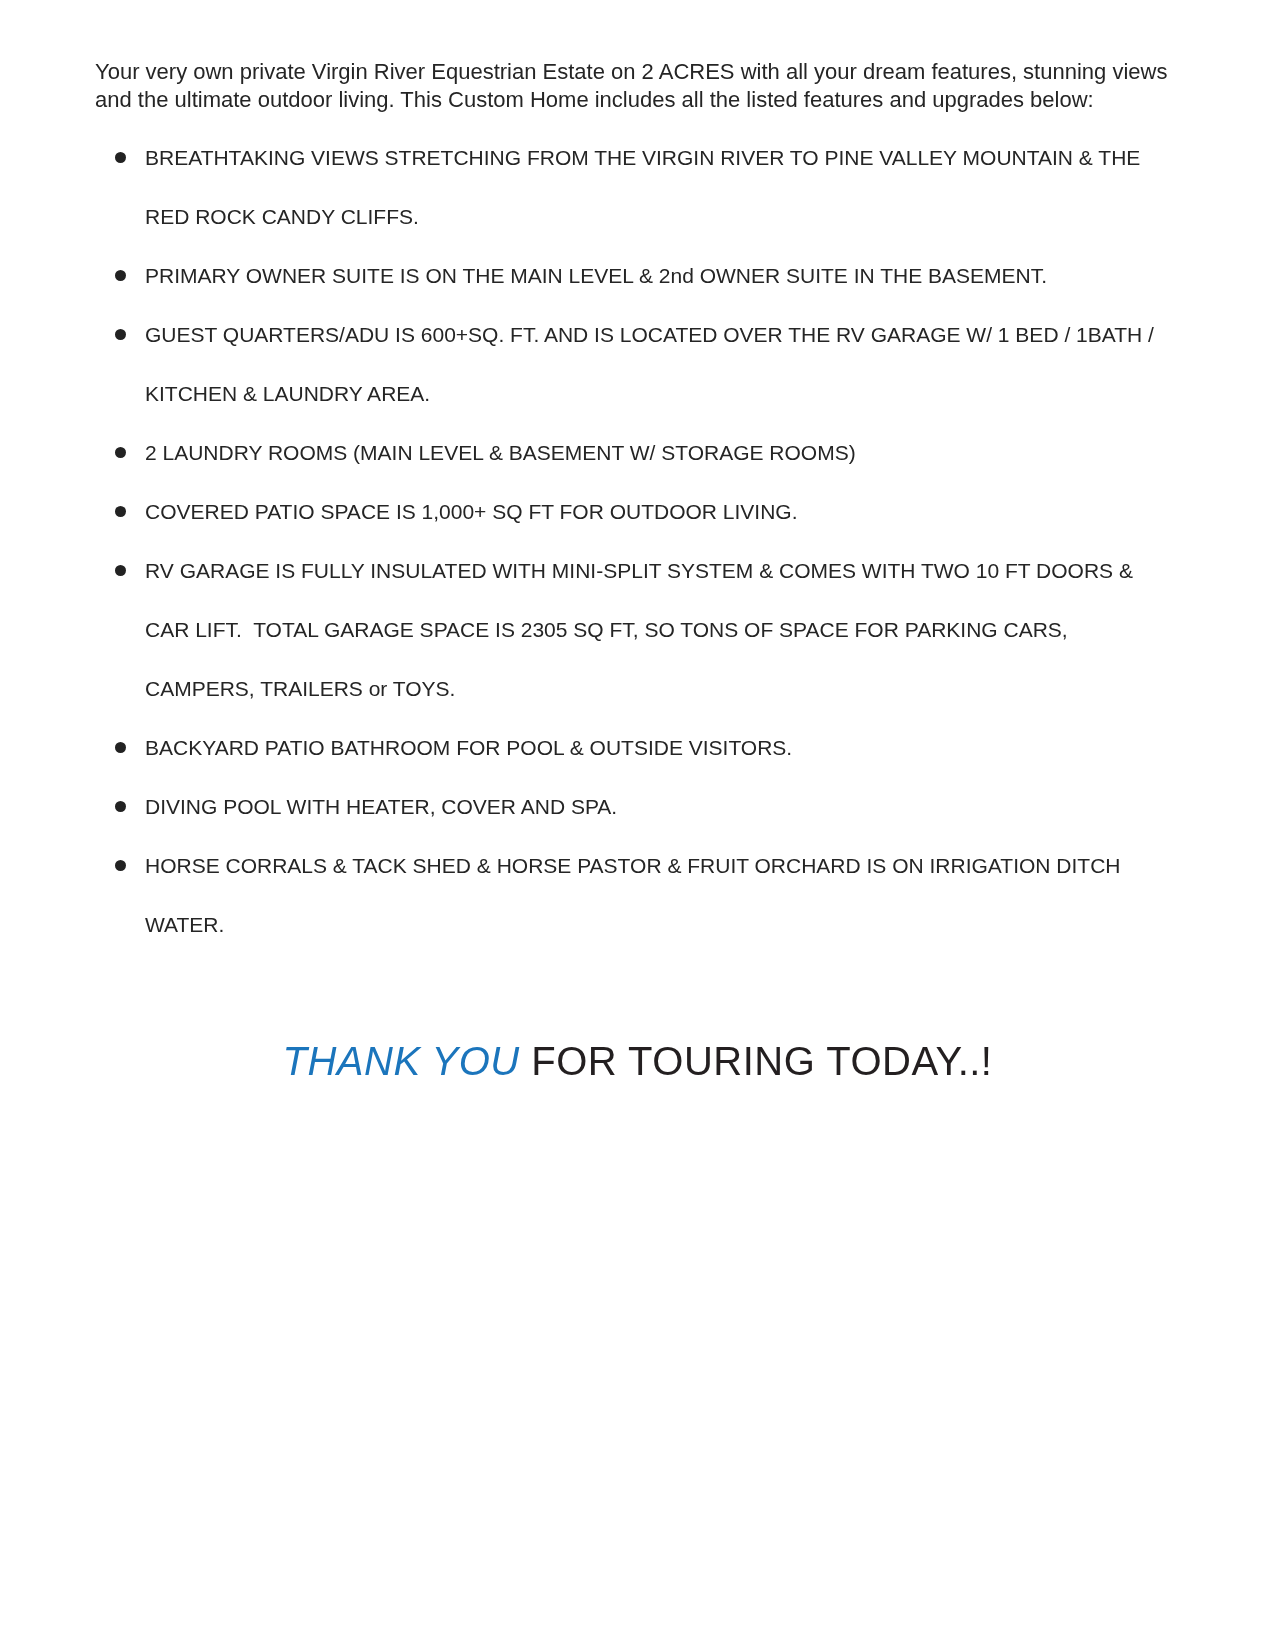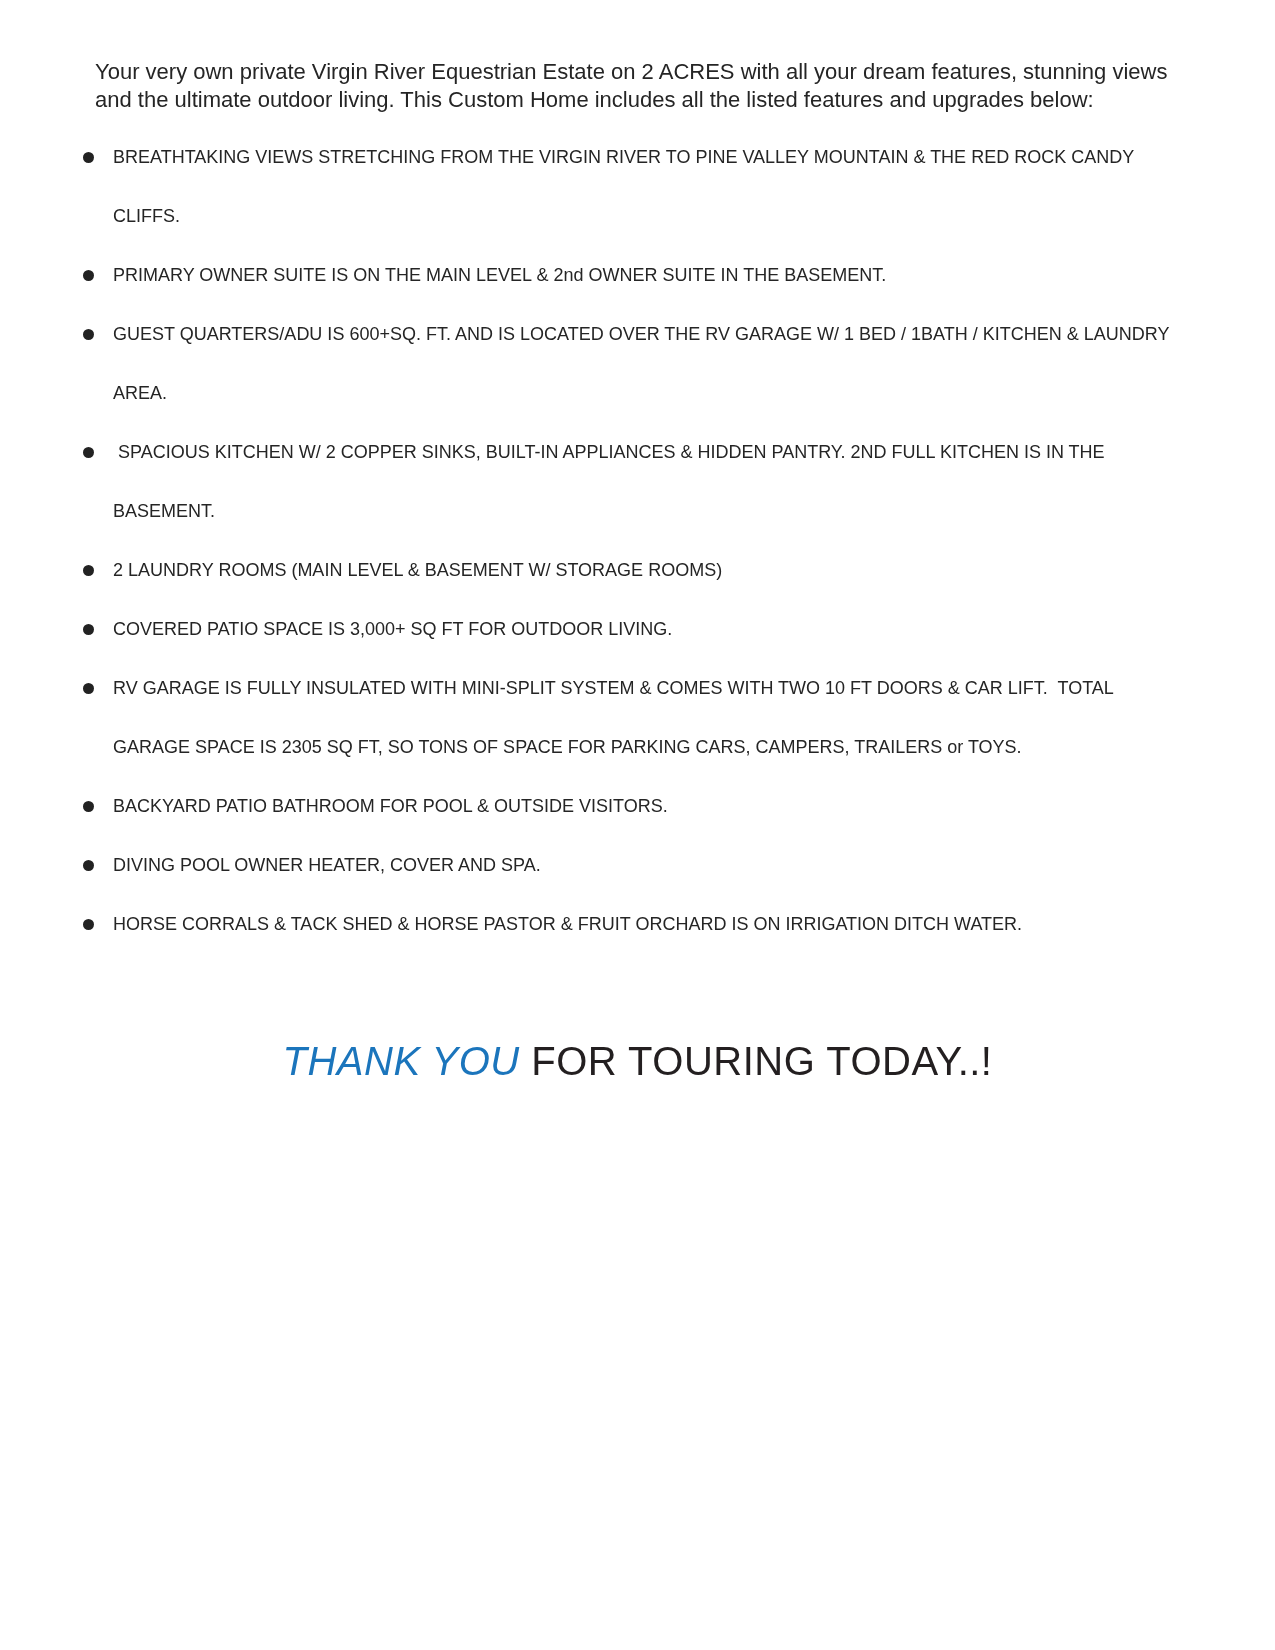--- a/index.html
+++ b/index.html
@@ -39,24 +39,25 @@
   }
   .features {
     list-style: none;
     margin: 14px 0 0 0;
     padding: 0 0 0 113px;
     width: 1173px;
     box-sizing: border-box;
   }
   .features li {
     position: relative;
-    font-size: 18px;
+    font-size: 21px;
     line-height: 59px;
     white-space: pre-wrap;
     color: var(--body-text, #252525);
+    margin-left: 32px;
   }
   .features li::before {
     content: "";
     position: absolute;
     left: -30px;
     top: 24px;
     width: 11px;
     height: 11px;
     border-radius: 50%;
     background: #222222;
@@ -79,24 +80,23 @@
 
 <div class="page">
 
 
   <p class="intro">Your very own private Virgin River Equestrian Estate on 2 ACRES with all your dream features, stunning views and the ultimate outdoor living. This Custom Home includes all the listed features and upgrades below:</p>
 
   <ul class="features" id="features-list">
       <li>BREATHTAKING VIEWS STRETCHING FROM THE VIRGIN RIVER TO PINE VALLEY MOUNTAIN &amp; THE RED ROCK CANDY CLIFFS.</li>
       <li>PRIMARY OWNER SUITE IS ON THE MAIN LEVEL &amp; 2nd OWNER SUITE IN THE BASEMENT.</li>
       <li>GUEST QUARTERS/ADU IS 600+SQ. FT. AND IS LOCATED OVER THE RV GARAGE W/ 1 BED / 1BATH / KITCHEN &amp; LAUNDRY AREA.</li>
-      <li> SPACIOUS KITCHEN W/ 2 COPPER SINKS, BUILT-IN APPLIANCES &amp; HIDDEN PANTRY. 2ND FULL KITCHEN IS IN THE BASEMENT.</li>
       <li>2 LAUNDRY ROOMS (MAIN LEVEL &amp; BASEMENT W/ STORAGE ROOMS)</li>
-      <li>COVERED PATIO SPACE IS 3,000+ SQ FT FOR OUTDOOR LIVING.</li>
+      <li>COVERED PATIO SPACE IS 1,000+ SQ FT FOR OUTDOOR LIVING.</li>
       <li>RV GARAGE IS FULLY INSULATED WITH MINI-SPLIT SYSTEM &amp; COMES WITH TWO 10 FT DOORS &amp; CAR LIFT.  TOTAL GARAGE SPACE IS 2305 SQ FT, SO TONS OF SPACE FOR PARKING CARS, CAMPERS, TRAILERS or TOYS.</li>
       <li>BACKYARD PATIO BATHROOM FOR POOL &amp; OUTSIDE VISITORS.</li>
-      <li>DIVING POOL OWNER HEATER, COVER AND SPA.</li>
+      <li>DIVING POOL WITH HEATER, COVER AND SPA.</li>
       <li>HORSE CORRALS &amp; TACK SHED &amp; HORSE PASTOR &amp; FRUIT ORCHARD IS ON IRRIGATION DITCH WATER.</li>
     </ul>
 
   <p class="footer-line"><span class="thank-you">THANK YOU</span><span> FOR TOURING TODAY..!</span></p>
 
 </div>
 
 </body></html>

